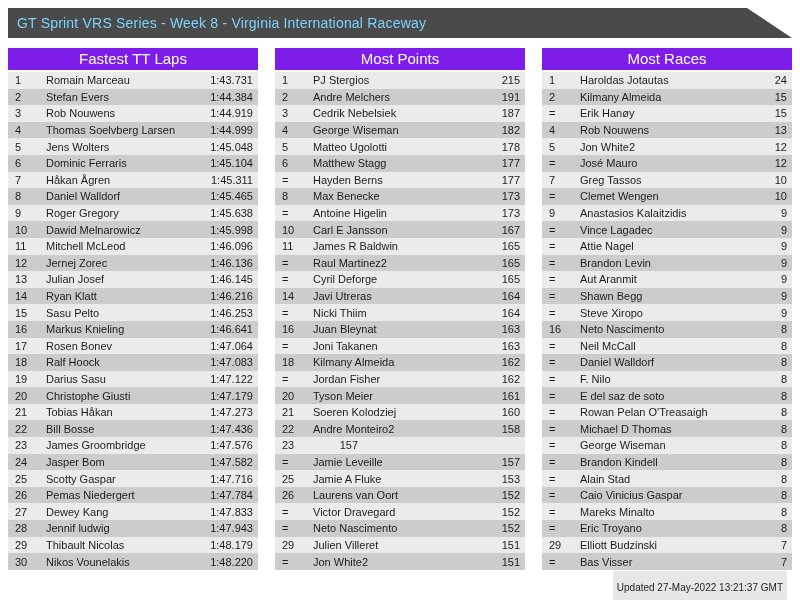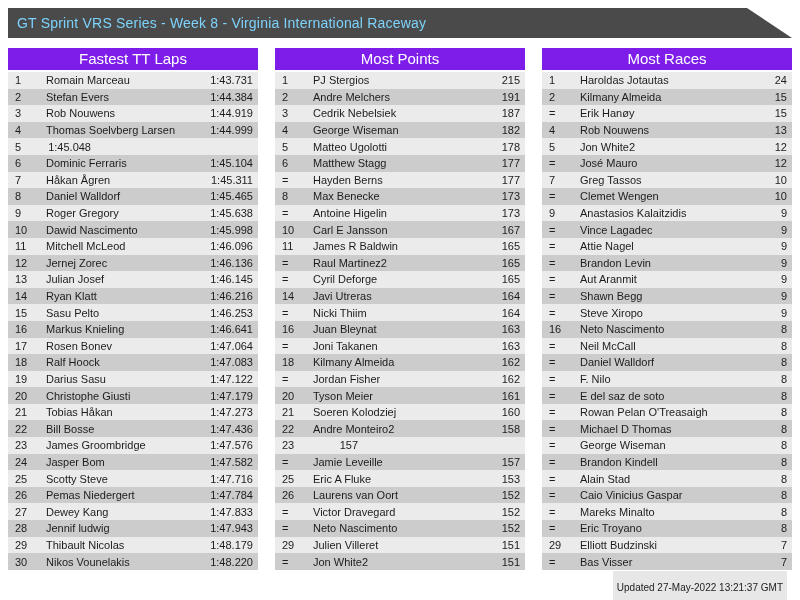--- a/index.html
+++ b/index.html
@@ -67,20 +67,21 @@
             <div class="cell name">Rob Nouwens</div>
             <div class="cell value">1:44.919</div>
           </div>
           <div class="row even">
             <div class="cell rank">4</div>
             <div class="cell name">Thomas Soelvberg Larsen</div>
             <div class="cell value">1:44.999</div>
           </div>
           <div class="row odd">
             <div class="cell rank">5</div>
+            <div class="cell name">Jens Wolters</div>
             <div class="cell value">1:45.048</div>
           </div>
           <div class="row even">
             <div class="cell rank">6</div>
             <div class="cell name">Dominic Ferraris</div>
             <div class="cell value">1:45.104</div>
           </div>
           <div class="row odd">
             <div class="cell rank">7</div>
             <div class="cell name">Håkan Ågren</div>
@@ -91,21 +92,21 @@
             <div class="cell name">Daniel Walldorf</div>
             <div class="cell value">1:45.465</div>
           </div>
           <div class="row odd">
             <div class="cell rank">9</div>
             <div class="cell name">Roger Gregory</div>
             <div class="cell value">1:45.638</div>
           </div>
           <div class="row even">
             <div class="cell rank">10</div>
-            <div class="cell name">Dawid Nascimento</div>
+            <div class="cell name">Dawid Melnarowicz</div>
             <div class="cell value">1:45.998</div>
           </div>
           <div class="row odd">
             <div class="cell rank">11</div>
             <div class="cell name">Mitchell McLeod</div>
             <div class="cell value">1:46.096</div>
           </div>
           <div class="row even">
             <div class="cell rank">12</div>
             <div class="cell name">Jernej Zorec</div>
@@ -166,21 +167,21 @@
             <div class="cell name">James Groombridge</div>
             <div class="cell value">1:47.576</div>
           </div>
           <div class="row even">
             <div class="cell rank">24</div>
             <div class="cell name">Jasper Bom</div>
             <div class="cell value">1:47.582</div>
           </div>
           <div class="row odd">
             <div class="cell rank">25</div>
-            <div class="cell name">Scotty Steve</div>
+            <div class="cell name">Scotty Gaspar</div>
             <div class="cell value">1:47.716</div>
           </div>
           <div class="row even">
             <div class="cell rank">26</div>
             <div class="cell name">Pemas Niedergert</div>
             <div class="cell value">1:47.784</div>
           </div>
           <div class="row odd">
             <div class="cell rank">27</div>
             <div class="cell name">Dewey Kang</div>
@@ -321,21 +322,21 @@
             <div class="cell rank">23</div>
             <div class="cell value">157</div>
           </div>
           <div class="row even">
             <div class="cell rank">=</div>
             <div class="cell name">Jamie Leveille</div>
             <div class="cell value">157</div>
           </div>
           <div class="row odd">
             <div class="cell rank">25</div>
-            <div class="cell name">Eric A Fluke</div>
+            <div class="cell name">Jamie A Fluke</div>
             <div class="cell value">153</div>
           </div>
           <div class="row even">
             <div class="cell rank">26</div>
             <div class="cell name">Laurens van Oort</div>
             <div class="cell value">152</div>
           </div>
           <div class="row odd">
             <div class="cell rank">=</div>
             <div class="cell name">Victor Dravegard</div>

